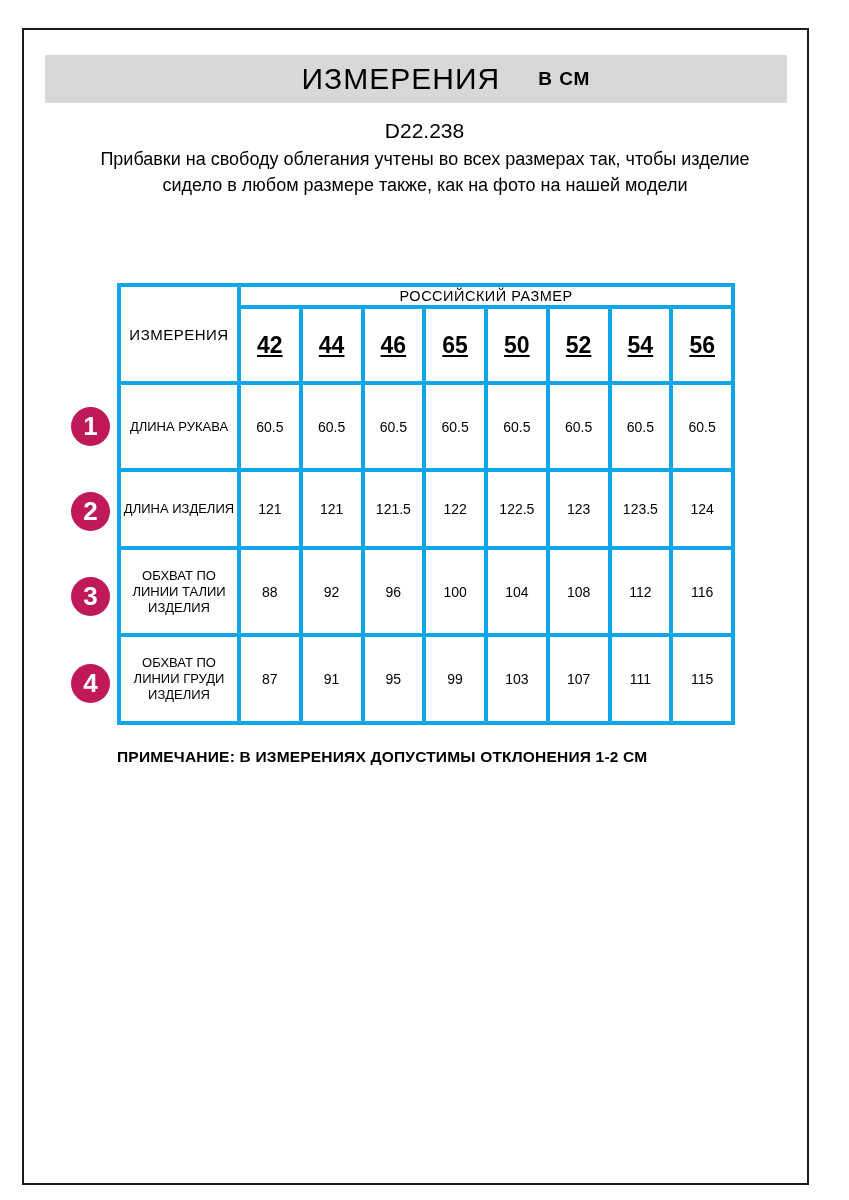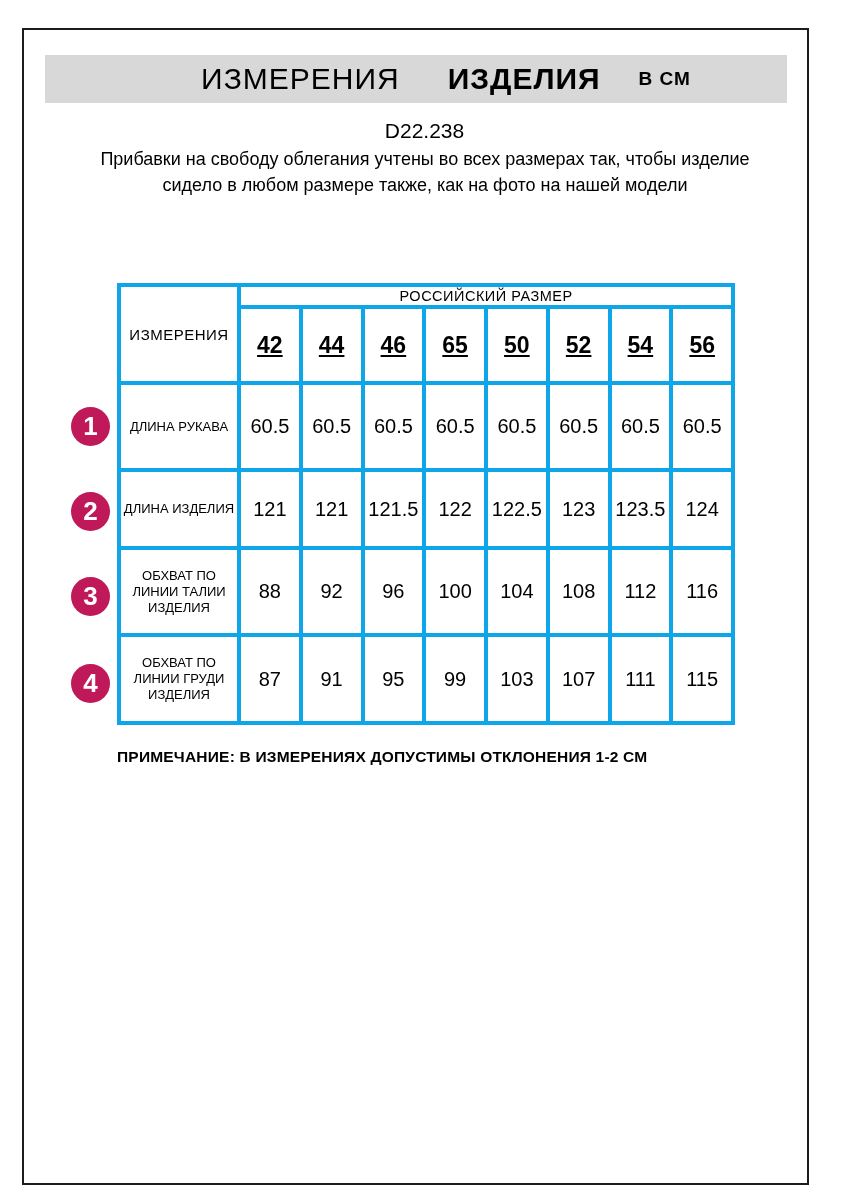--- a/index.html
+++ b/index.html
@@ -46,21 +46,21 @@
     border:4px solid #0ea5e9;
     text-align:center; vertical-align:middle;
     padding:0 2px; box-sizing:border-box;
     overflow:hidden;
   }
   td.meas-head   { font-size:15px; letter-spacing:0.5px; }
   td.size-group  { height:22px; font-size:14.5px; letter-spacing:0.5px; }
   tr.sizes-row td{ height:76px; font-size:23px; font-weight:bold;text-decoration:underline; }
   tr.data-row td { height:85px; }
   td.row-label   { font-size:13px; line-height:16px; }
-  td.value-cell  { font-size:20px; }
+  td.value-cell  { font-size:14px; }
   tr.data-row-1 td { height:87px; }
   tr.data-row-2 td { height:78px; }
   tr.data-row-3 td { height:87px; }
   tr.data-row-4 td { height:88px; }
 
   .badge {
     position:absolute; left:71px;
     width:39px; height:39px; border-radius:50%;
     background:#c0195a; color:#ffffff;
     font-size:26px; font-weight:bold;
@@ -77,21 +77,20 @@
     letter-spacing:0.2px;
   }
 </style>
 </head>
 <body>
 
 <div class="page-frame"></div>
 
 <div class="header-bar">
   <span class="title-regular">ИЗМЕРЕНИЯ</span>
-  <span class="title-bold">ИЗДЕЛИЯ</span>
   <span class="title-unit">В СМ</span>
 </div>
 
 <div class="model-code">D22.238</div>
 
 <div class="description">Прибавки на свободу облегания учтены во всех размерах так, чтобы изделие сидело в любом размере также, как на фото на нашей модели</div>
 
 <table class="size-table">
   <colgroup>
     <col style="width:120px">

